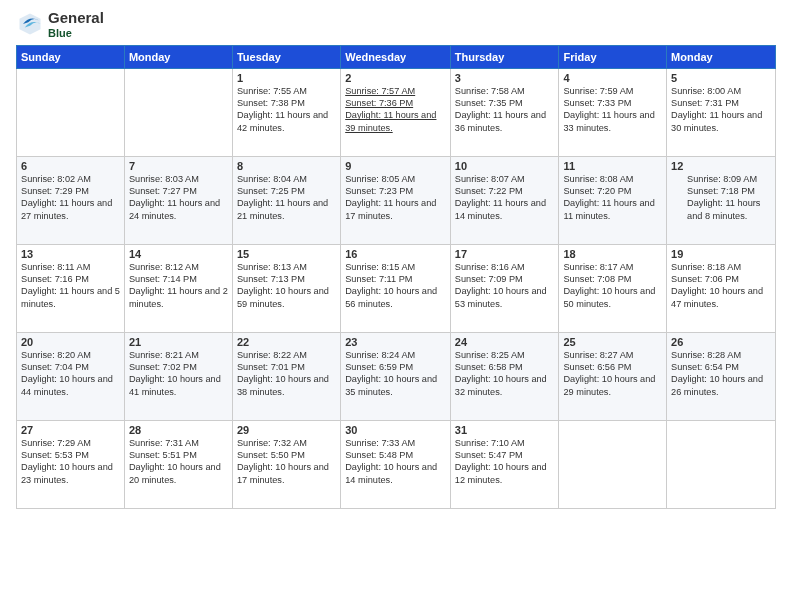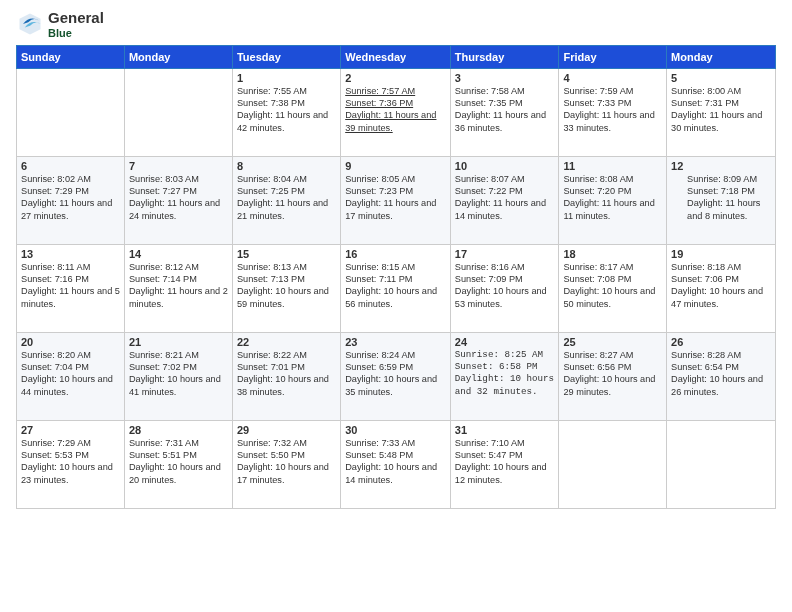--- a/index.html
+++ b/index.html
@@ -276,21 +276,21 @@
 Daylight: 10 hours and 38 minutes.</div>
           </td>
           <td>
             <span class="day-number">23</span>
             <div class="day-info" style="white-space: pre-line;">Sunrise: 8:24 AM
 Sunset: 6:59 PM
 Daylight: 10 hours and 35 minutes.</div>
           </td>
           <td>
             <span class="day-number">24</span>
-            <div class="day-info" style="white-space: pre-line; font-family: Liberation Mono, monospace;">Sunrise: 8:25 AM
+            <div class="day-info" style="white-space: pre-line;">Sunrise: 8:25 AM
 Sunset: 6:58 PM
 Daylight: 10 hours and 32 minutes.</div>
           </td>
           <td>
             <span class="day-number">25</span>
             <div class="day-info" style="white-space: pre-line;">Sunrise: 8:27 AM
 Sunset: 6:56 PM
 Daylight: 10 hours and 29 minutes.</div>
           </td>
           <td>

